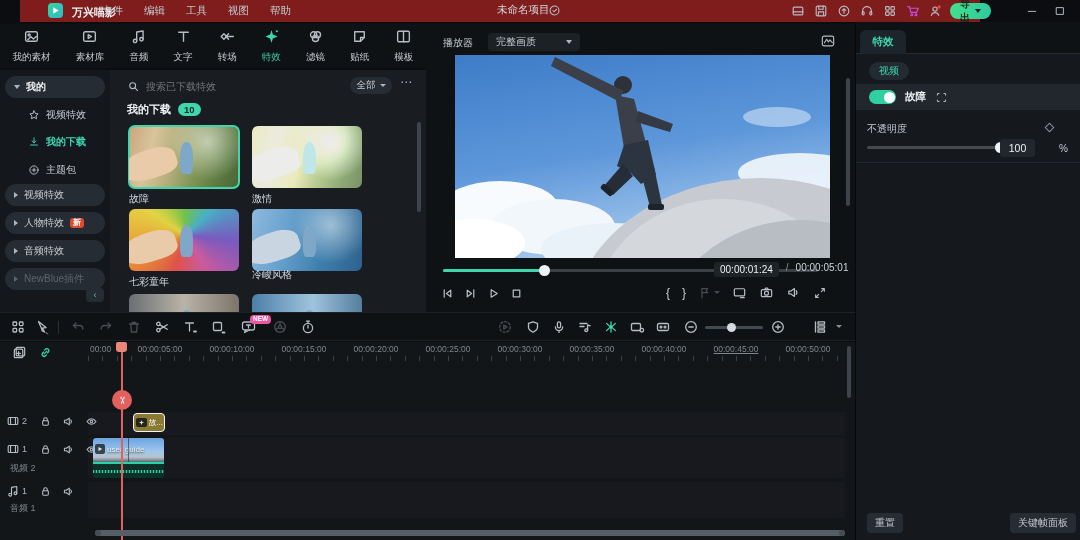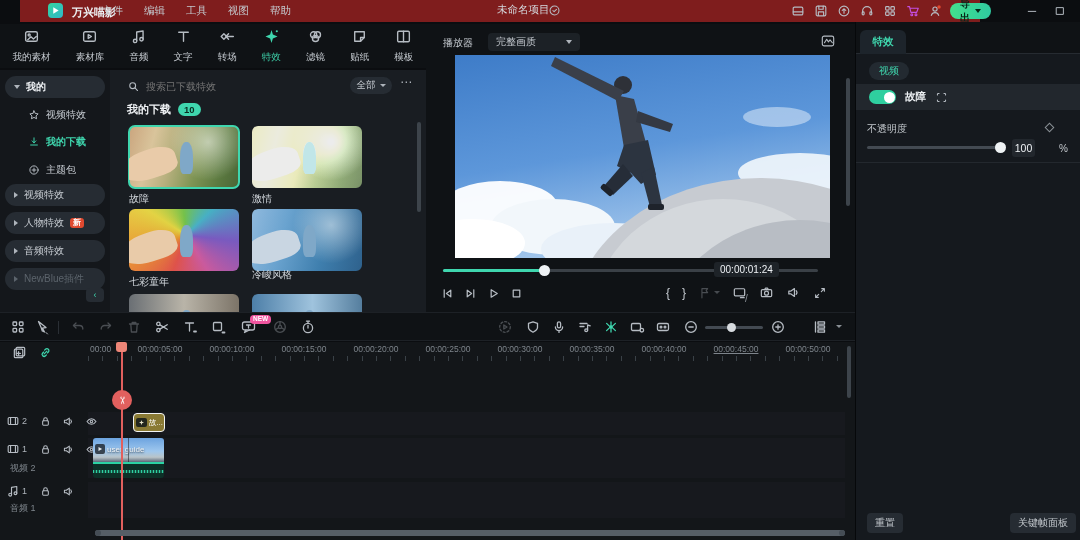--- a/index.html
+++ b/index.html
@@ -377,21 +377,21 @@
         <rect x="193" y="149" width="16" height="6" rx="2" fill="#1e232b"></rect>
         <rect x="145" y="132" width="14" height="6" rx="2" transform="rotate(42 152 135)" fill="#1e232b"></rect>
       </g>
     </svg>
   </div>
 
   <div id="prog-track">
     <div id="prog-fill"></div>
     <div id="prog-knob"></div>
   </div>
-  <div class="abs" style="left:288px;top:238px;display:flex;align-items:center;gap:16px;flex-direction:column;">
+  <div class="abs" style="left:288px;top:238px;display:flex;gap:7px;">
     <span class="tc-box">00:00:01:24</span>
     <span style="font-size:10px;color:#8a9096;">/</span>
     <span style="font-size:10px;color:#cdd2d7;">00:00:05:01</span>
   </div>
   <div class="abs" style="left:14px;top:262px;display:flex;gap:8px;align-items:center;">
     <span>
         <svg class="s" width="15" height="15" viewBox="0 0 16 16">
           <path d="M4.5 4v8"></path>
           <path d="M11.5 4.5L6.8 8l4.7 3.5z"></path>
         </svg>
@@ -463,21 +463,21 @@
       <svg class="s" width="13" height="13" viewBox="0 0 16 16">
           <path d="M3 5V4a1 1 0 011-1h1M11 3h1a1 1 0 011 1v1M13 11v1a1 1 0 01-1 1h-1M5 13H4a1 1 0 01-1-1v-1"></path>
         </svg>
       </span>
   </div>
   <span class="abs" style="left:11px;top:100px;font-size:10px;color:#c3c8cd;">不透明度</span>
   <span class="kf-diamond abs" style="left:190px;top:102px;"></span>
   <div class="slider-track abs" style="left:11px;top:124px;width:135px;">
     <div class="slider-knob" style="left:128px;"></div>
     </div>
-  <input class="abs" style="left: 156px; top: 117px; width: 23px; height: 18px; background: rgb(34, 39, 45); border: none; border-radius: 3px; color: rgb(238, 241, 244); font-size: 10.5px; text-align: center; font-family: inherit; outline: none;" value="100">
+  <input class="abs" style="left: 144px; top: 117px; width: 35px; height: 18px; background: rgb(34, 39, 45); border: none; border-radius: 3px; color: rgb(238, 241, 244); font-size: 10.5px; text-align: center; font-family: inherit; outline: none;" value="100">
   <span class="abs" style="left:203px;top:121px;font-size:10px;color:#c3c8cd;">%</span>
   <div class="abs" style="left:0;top:140px;width:225px;border-top:1px solid #23282e;"></div>
   <span class="panel-btn abs" style="left:11px;top:491px;">重置</span>
   <span class="panel-btn abs" style="left:154px;top:491px;">关键帧面板</span>
 </div>
 
 <div id="tl-toolbar" class="abs">
   <span class="tb-ic" style="left:10px;">
       <svg class="s" width="16" height="16" viewBox="0 0 16 16">
         <rect x="3" y="3" width="3.6" height="3.6" rx=".8"></rect>

